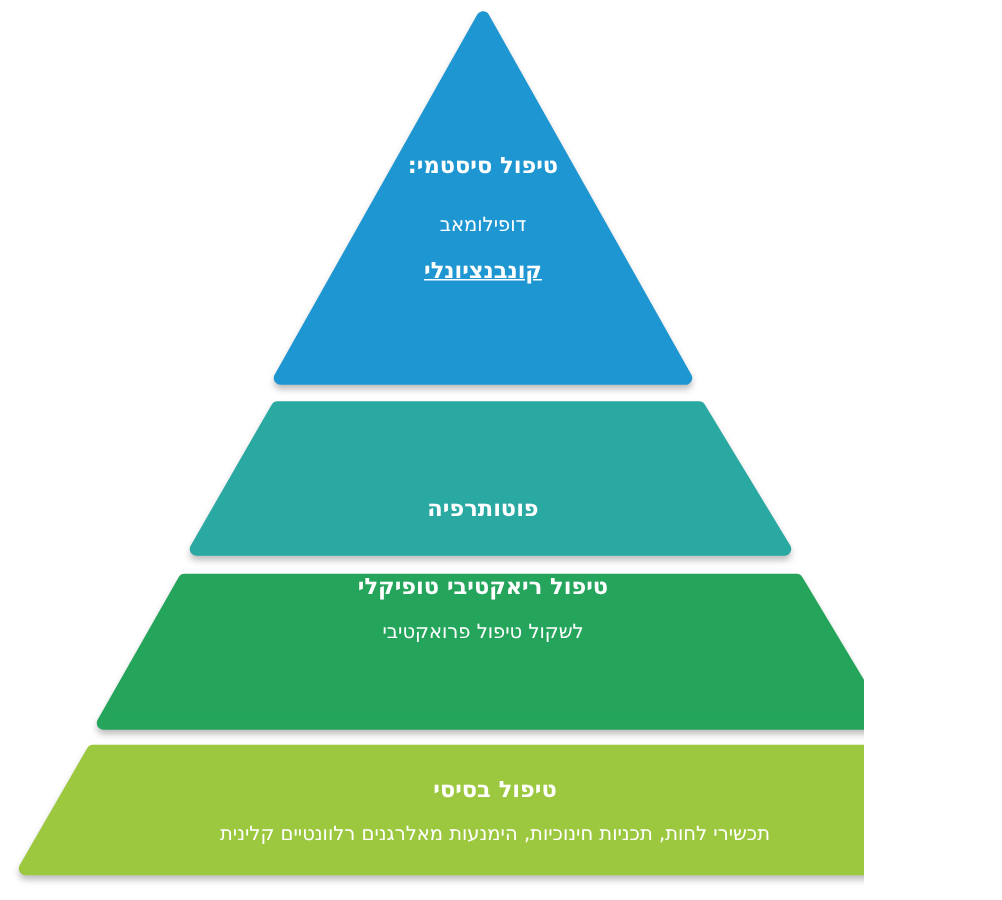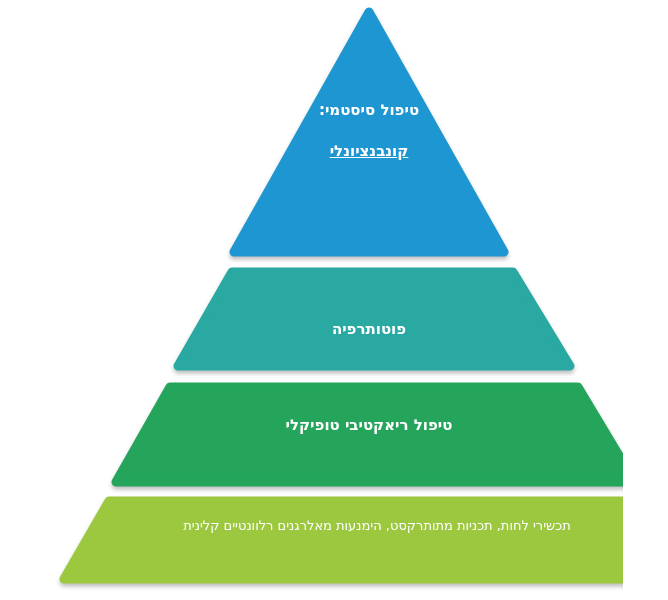--- a/index.html
+++ b/index.html
@@ -2,43 +2,42 @@
 <html lang="he"><head>
 <meta charset="utf-8">
 <style>
   html,body { margin:0; padding:0; background:#fff; }
   .stage {
     position:relative;
     width:576px; height:600px;
     background:#ffffff;
     overflow:hidden;
     font-family:"DejaVu Sans", sans-serif;
-    margin-left:47px;
   }
   .stage svg { position:absolute; inset:0; }
   .layer-shape {
     stroke-width:9;
     stroke-linejoin:round;
     filter: drop-shadow(0 3px 2px rgba(70,70,70,0.35));
   }
   .txt {
     position:absolute;
     text-align:center;
     color:#ffffff;
     direction:rtl;
   }
   .h { font-weight:bold; font-size:15px; line-height:19px; }
   .s { font-size:13px; line-height:17px; }
   #t-systemic   { left:142px; top:101px; width:360px; }
   #t-systemic .t-title   { margin-bottom:22px; }
   #t-systemic .t-h1      { margin-bottom:7px; }
   #t-systemic .t-d1      { margin-bottom:12px; }
   #t-systemic .t-h2      { margin-bottom:10px;text-decoration:underline; }
-  #t-photo      { left:142px; top:320px; width:360px; }
-  #t-reactive   { left:82px;  top:416px; width:480px; }
+  #t-photo      { left:142px; top:330px; width:360px; }
+  #t-reactive   { left:82px;  top:382px; width:480px; }
   #t-reactive .t-title   { margin-bottom:12px; }
   #t-basic      { left:50px;  top:517px; width:560px; }
   #t-basic .t-title      { margin-bottom:12px; }
   #axis-label {
     position:absolute;
     left:587px; top:294px;
     width:120px; height:14px;
     transform:rotate(-90deg);
     transform-origin:center;
     font-size:11.5px;
@@ -62,31 +61,34 @@
 
   <svg width="668" height="600" viewBox="0 0 668 600" aria-hidden="true">
     <polygon class="layer-shape" points="322,12 457,252 187,252" fill="#1e96d2" stroke="#1e96d2"></polygon>
     <polygon class="layer-shape" points="185,272 466,272 523,366 131,366" fill="#2aa8a2" stroke="#2aa8a2"></polygon>
     <polygon class="layer-shape" points="123,387 531,387 588,482 69,482" fill="#25a55c" stroke="#25a55c"></polygon>
     <polygon class="layer-shape" points="62,501 595,501 643,579 17,579" fill="#9cc83f" stroke="#9cc83f"></polygon>
   </svg>
 
   <div class="txt" id="t-systemic">
     <div class="h t-title">טיפול סיסטמי:</div>
+    <div class="s t-d1">דופילומאב</div>
     <div class="h t-h2">קונבנציונלי</div>
   </div>
 
   <div class="txt" id="t-photo">
     <div class="h">פוטותרפיה</div>
   </div>
 
   <div class="txt" id="t-reactive">
     <div class="h t-title">טיפול ריאקטיבי טופיקלי</div>
+    <div class="s">לשקול טיפול פרואקטיבי</div>
   </div>
 
   <div class="txt" id="t-basic">
-    <div class="s">תכשירי לחות, תכניות מתותרקסט, הימנעות מאלרגנים רלוונטיים קלינית</div>
+    <div class="h t-title">טיפול בסיסי</div>
+    <div class="s">תכשירי לחות, תכניות חינוכיות, הימנעות מאלרגנים רלוונטיים קלינית</div>
   </div>
 
   <div id="axis-label">חומרת המחלה</div>
   <div id="axis-line"></div>
 
 </div>
 
 </body></html>

